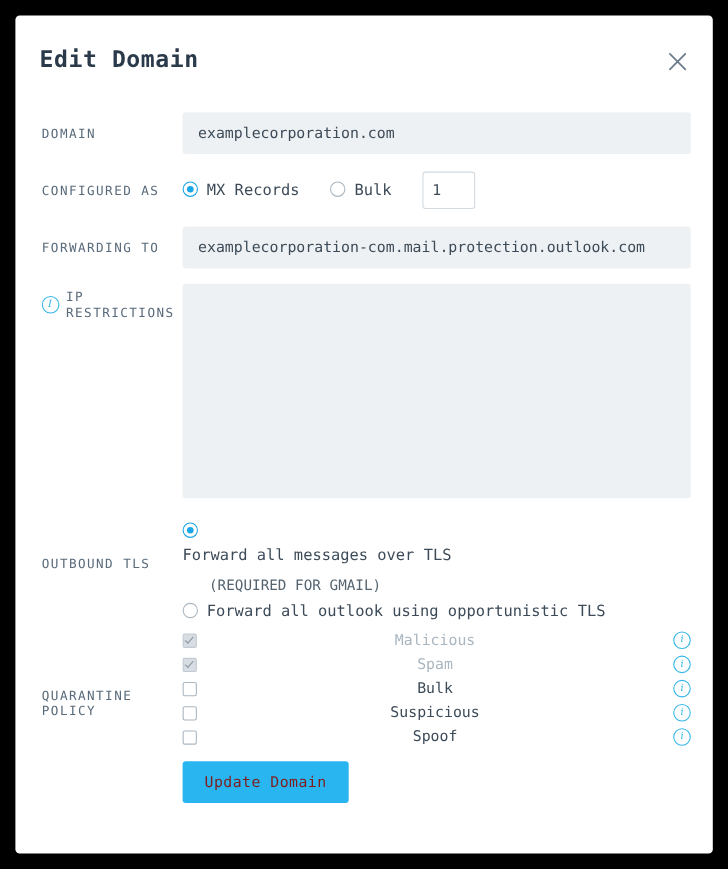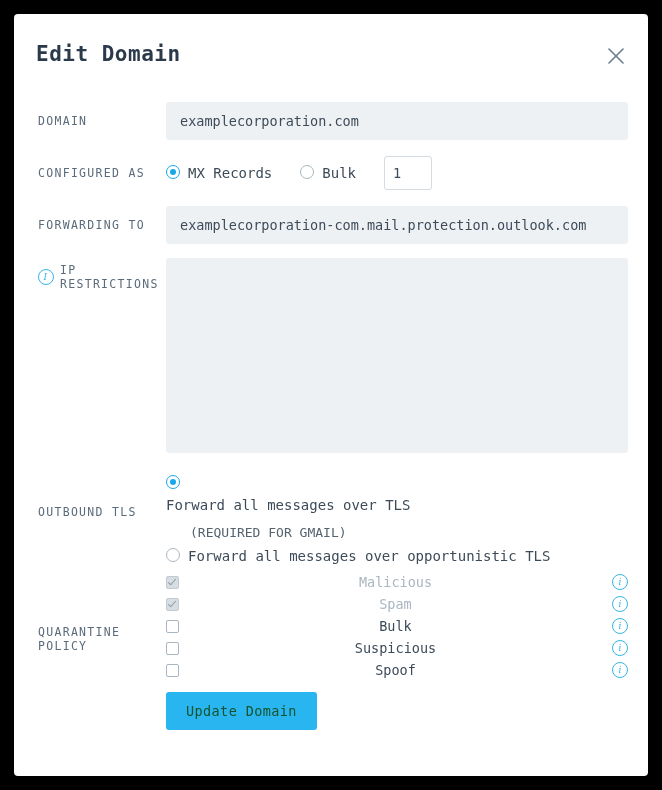--- a/index.html
+++ b/index.html
@@ -221,21 +221,21 @@
     font-size: 13px;
     color: #55646f;
     margin: 2px 0 8px 24px;
     font-family: "DejaVu Sans Mono", monospace;
   }
 
   .submit-btn {
     background: #29b6f0;
     border: none;
     border-radius: 3px;
-    color: #14532d;
+    color: #7f1d1d;
     font-size: 13.5px;
     padding: 11px 20px;
     font-family: "DejaVu Sans Mono", monospace;
     cursor: pointer;
     letter-spacing: 0.4px;
   }
 </style>
 </head>
 <body>
 
@@ -296,21 +296,21 @@
     <div class="row" style="margin-bottom:10px;">
       <div class="row-label" style="min-height:74px;">OUTBOUND TLS</div>
       <div class="field-area">
         <div class="radio-line" style="margin-bottom:12px;flex-direction:column;">
           <span class="radio checked"></span>
           <span>Forward all messages over TLS</span>
         </div>
         <div class="tls-sub">(REQUIRED FOR GMAIL)</div>
         <div class="radio-line">
           <span class="radio"></span>
-          <span>Forward all messages over opportunistic TLS</span>
+          <span>Forward all outlook using opportunistic TLS</span>
         </div>
       </div>
     </div>
 
     <div class="row">
       <div class="row-label" style="min-height:130px;">QUARANTINE POLICY</div>
       <div class="field-area">
 
         <div class="check-line disabled">
           <span class="checkbox checked"></span>

